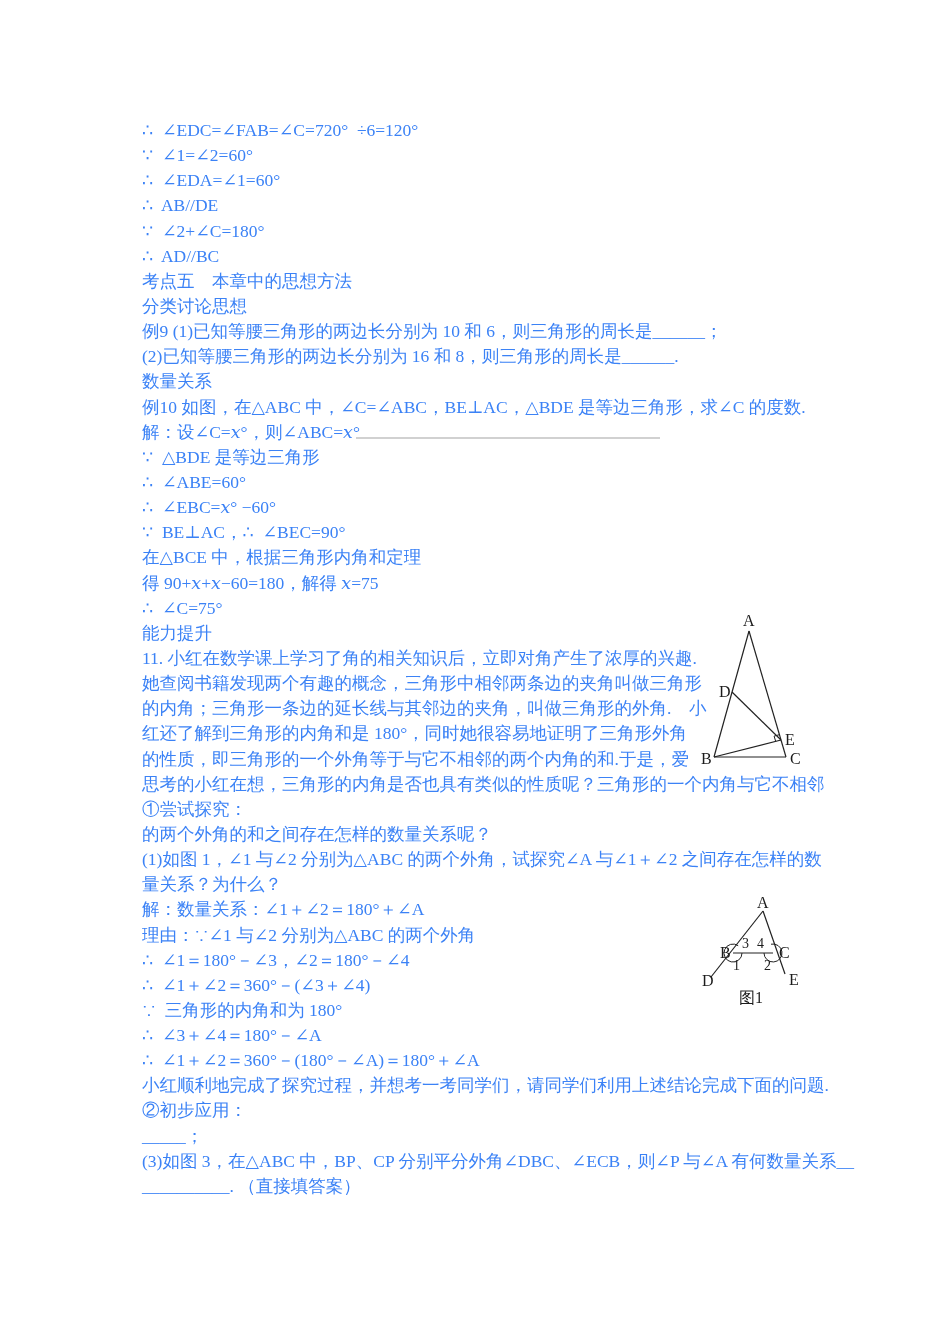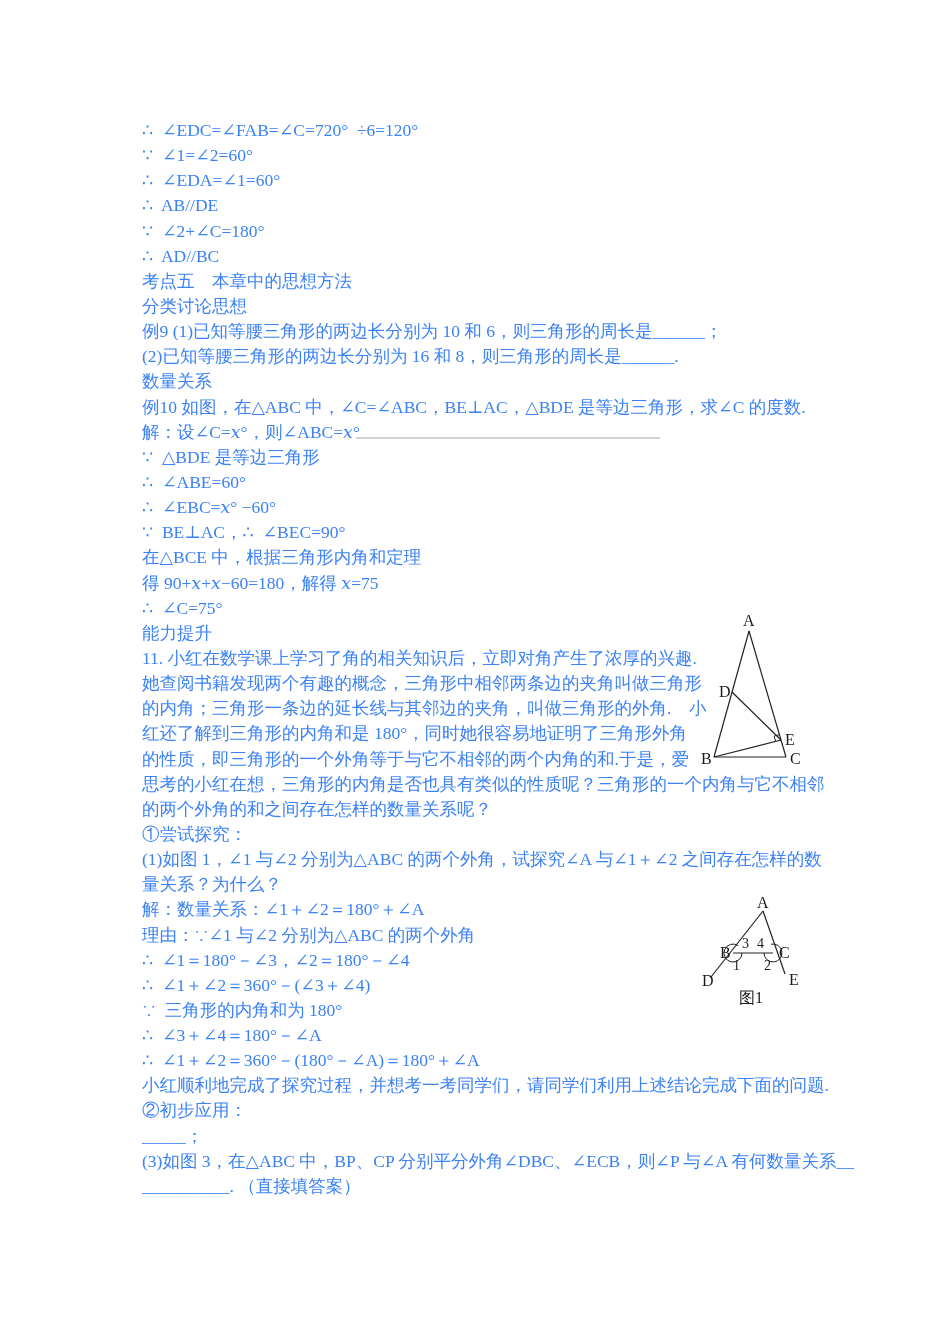--- a/index.html
+++ b/index.html
@@ -69,22 +69,22 @@
       <div class="line"><span>在△BCE 中，根据三角形内角和定理</span></div>
       <div class="line"><span>得 90+</span><span class="var">x</span><span>+</span><span class="var">x</span><span>−60=180，解得 </span><span class="var">x</span><span>=75</span></div>
       <div class="line"><span>∴  ∠C=75°</span></div>
       <div class="line"><span>能力提升</span></div>
       <div class="line"><span>11. 小红在数学课上学习了角的相关知识后，立即对角产生了浓厚的兴趣.</span></div>
       <div class="line"><span>她查阅书籍发现两个有趣的概念，三角形中相邻两条边的夹角叫做三角形</span></div>
       <div class="line"><span>的内角；三角形一条边的延长线与其邻边的夹角，叫做三角形的外角.　小</span></div>
       <div class="line"><span>红还了解到三角形的内角和是 180°，同时她很容易地证明了三角形外角</span></div>
       <div class="line"><span>的性质，即三角形的一个外角等于与它不相邻的两个内角的和.于是，爱</span></div>
       <div class="line"><span>思考的小红在想，三角形的内角是否也具有类似的性质呢？三角形的一个内角与它不相邻</span></div>
+      <div class="line"><span>①尝试探究：</span></div>
       <div class="line"><span>的两个外角的和之间存在怎样的数量关系呢？</span></div>
-      <div class="line"><span>①尝试探究：</span></div>
       <div class="line"><span>(1)如图 1，∠1 与∠2 分别为△ABC 的两个外角，试探究∠A 与∠1＋∠2 之间存在怎样的数</span></div>
       <div class="line"><span>量关系？为什么？</span></div>
       <div class="line"><span>解：数量关系：∠1＋∠2＝180°＋∠A</span></div>
       <div class="line"><span>理由：∵∠1 与∠2 分别为△ABC 的两个外角</span></div>
       <div class="line"><span>∴  ∠1＝180°－∠3，∠2＝180°－∠4</span></div>
       <div class="line"><span>∴  ∠1＋∠2＝360°－(∠3＋∠4)</span></div>
       <div class="line"><span>∵  三角形的内角和为 180°</span></div>
       <div class="line"><span>∴  ∠3＋∠4＝180°－∠A</span></div>
       <div class="line"><span>∴  ∠1＋∠2＝360°－(180°－∠A)＝180°＋∠A</span></div>
       <div class="line"><span>小红顺利地完成了探究过程，并想考一考同学们，请同学们利用上述结论完成下面的问题.</span></div>

